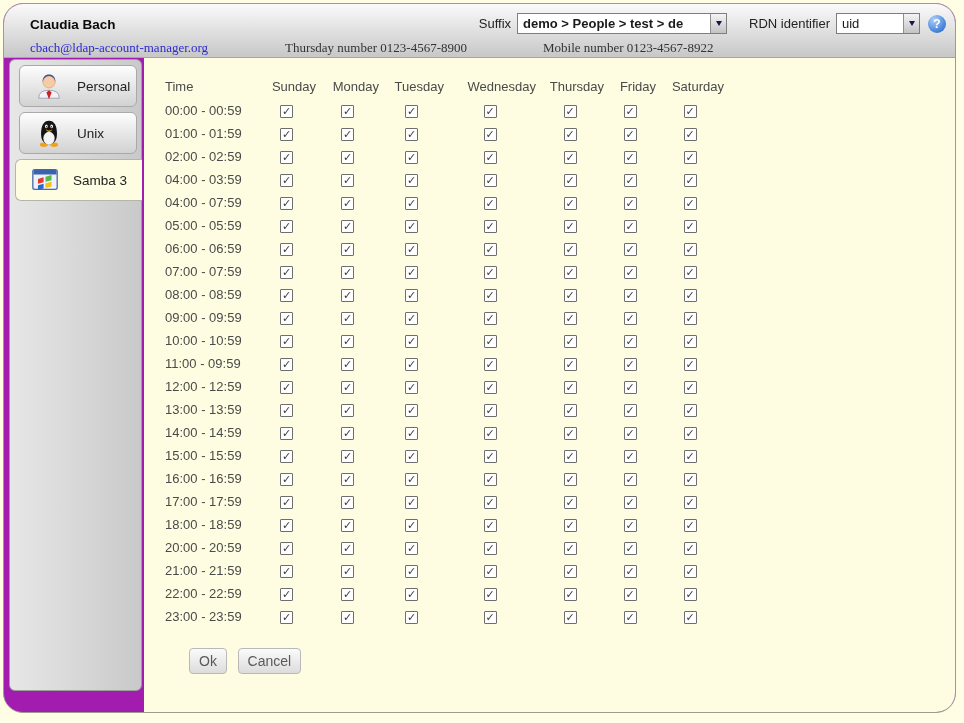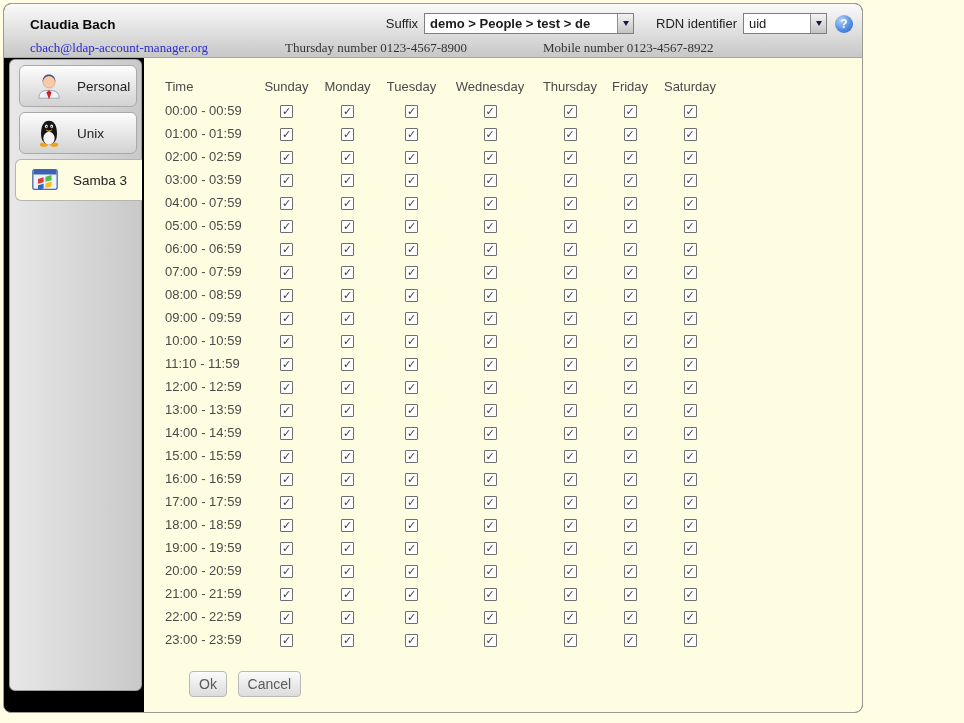--- a/index.html
+++ b/index.html
@@ -6,23 +6,23 @@
   html,body { width:964px; height:723px; }
   body {
     background:#FFFDE4;
     font-family:"Liberation Sans","DejaVu Sans",sans-serif;
     font-size:13px;
     color:#333;
     position:relative;
     overflow:hidden;
   }
   .container {
-    position:absolute; left:3px; top:3px; width:860px; height:710px;
-    border:1.5px solid #9b9b91; border-radius:8px;
-    background:#000000; overflow:hidden;
+    position:absolute; left:3px; top:3px; width:953px; height:710px;
+    border:1.5px solid #9b9b91; border-radius:20px;
+    background:#a21caf; overflow:hidden;
   }
   
   .header {
     position:absolute; left:0; top:0; right:0; height:54px;
     background:linear-gradient(#fafafa,#c7c7c7);
     border-bottom:1px solid #a6a6a6;
   }
   .user-name { position:absolute; left:26px; top:13px; font-weight:bold; font-size:13.5px; color:#0a0a0a; }
   .header-controls {
     position:absolute; right:9px; top:9px;
@@ -84,21 +84,21 @@
   }
   .tab .tab-icon { width:30px; height:30px; flex:0 0 30px; display:flex; }
   
   .content {
     position:absolute; left:140px; top:54px; right:0; bottom:0;
     background:#FFFDE1; padding:21px 0 0 21px;
   }
   table.schedule { border-collapse:collapse; color:#4a4a4a; }
   table.schedule th {
     font-weight:normal; font-size:13px; color:#4a4a4a;
-    height:20px; text-align:center; vertical-align:top; padding:0;
+    height:20px; text-align:right; vertical-align:top; padding:0;
   }
   table.schedule th.time-h { text-align:left; }
   table.schedule td { height:23px; padding:0; text-align:center; vertical-align:middle; }
   table.schedule td.time-cell { text-align:left; }
   .cb {
     display:inline-flex; width:13px; height:13px;
     border:1px solid #6e6e6e; background:#fff; border-radius:1px;
     align-items:center; justify-content:center;
     font-size:11px; line-height:11px; color:#3a3a3a; cursor:pointer;
   }
@@ -236,21 +236,21 @@
             <td class="time-cell">02:00 - 02:59</td>
             <td><span class="cb">✓</span></td>
             <td><span class="cb">✓</span></td>
             <td><span class="cb">✓</span></td>
             <td><span class="cb">✓</span></td>
             <td><span class="cb">✓</span></td>
             <td><span class="cb">✓</span></td>
             <td><span class="cb">✓</span></td>
           </tr>
           <tr>
-            <td class="time-cell">03:00 - 03:59</td>
+            <td class="time-cell">04:00 - 03:59</td>
             <td><span class="cb">✓</span></td>
             <td><span class="cb">✓</span></td>
             <td><span class="cb">✓</span></td>
             <td><span class="cb">✓</span></td>
             <td><span class="cb">✓</span></td>
             <td><span class="cb">✓</span></td>
             <td><span class="cb">✓</span></td>
           </tr>
           <tr>
             <td class="time-cell">04:00 - 07:59</td>
@@ -316,21 +316,21 @@
             <td class="time-cell">10:00 - 10:59</td>
             <td><span class="cb">✓</span></td>
             <td><span class="cb">✓</span></td>
             <td><span class="cb">✓</span></td>
             <td><span class="cb">✓</span></td>
             <td><span class="cb">✓</span></td>
             <td><span class="cb">✓</span></td>
             <td><span class="cb">✓</span></td>
           </tr>
           <tr>
-            <td class="time-cell">11:10 - 11:59</td>
+            <td class="time-cell">11:00 - 09:59</td>
             <td><span class="cb">✓</span></td>
             <td><span class="cb">✓</span></td>
             <td><span class="cb">✓</span></td>
             <td><span class="cb">✓</span></td>
             <td><span class="cb">✓</span></td>
             <td><span class="cb">✓</span></td>
             <td><span class="cb">✓</span></td>
           </tr>
           <tr>
             <td class="time-cell">12:00 - 12:59</td>
@@ -387,30 +387,20 @@
             <td><span class="cb">✓</span></td>
             <td><span class="cb">✓</span></td>
             <td><span class="cb">✓</span></td>
             <td><span class="cb">✓</span></td>
             <td><span class="cb">✓</span></td>
             <td><span class="cb">✓</span></td>
             <td><span class="cb">✓</span></td>
           </tr>
           <tr>
             <td class="time-cell">18:00 - 18:59</td>
-            <td><span class="cb">✓</span></td>
-            <td><span class="cb">✓</span></td>
-            <td><span class="cb">✓</span></td>
-            <td><span class="cb">✓</span></td>
-            <td><span class="cb">✓</span></td>
-            <td><span class="cb">✓</span></td>
-            <td><span class="cb">✓</span></td>
-          </tr>
-          <tr>
-            <td class="time-cell">19:00 - 19:59</td>
             <td><span class="cb">✓</span></td>
             <td><span class="cb">✓</span></td>
             <td><span class="cb">✓</span></td>
             <td><span class="cb">✓</span></td>
             <td><span class="cb">✓</span></td>
             <td><span class="cb">✓</span></td>
             <td><span class="cb">✓</span></td>
           </tr>
           <tr>
             <td class="time-cell">20:00 - 20:59</td>

